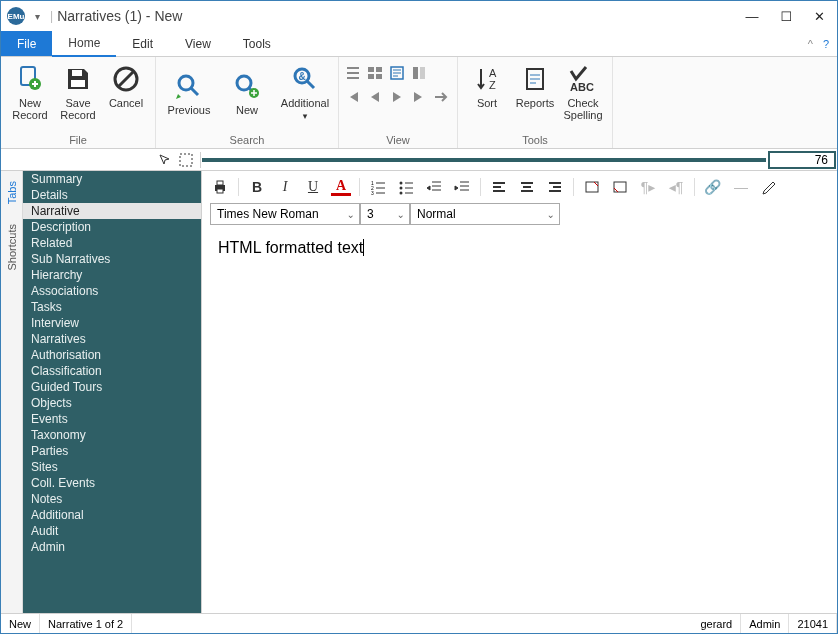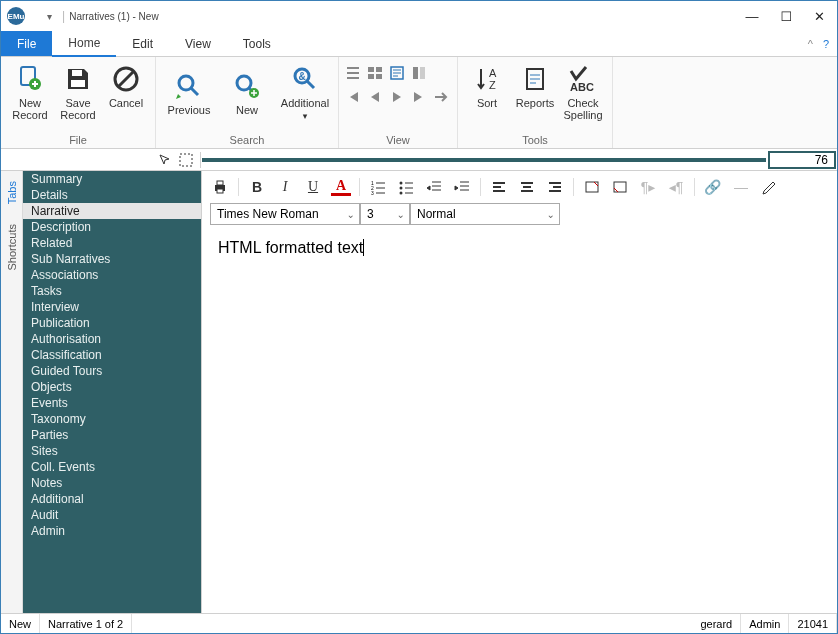--- a/index.html
+++ b/index.html
@@ -1,23 +1,23 @@
 <!DOCTYPE html>
 <html><head>
 <meta charset="utf-8">
 <style>
 * { margin: 0; padding: 0; box-sizing: border-box; font-family: "Segoe UI", Tahoma, sans-serif; }
 body { width: 838px; height: 634px; background: #fff; border: 1px solid #3a7fb6; display: flex; flex-direction: column; font-size: 12px; overflow: hidden; }
 
 
 .titlebar { height: 30px; display: flex; align-items: center; padding: 0 6px; }
-.titlebar .app-icon { width: 18px; height: 18px; border-radius: 50%; background: #2b6a9a; color: #fff; display: flex; align-items: center; justify-content: center; font-size: 8px; font-weight: bold; margin-right: 16px; }
+.titlebar .app-icon { width: 18px; height: 18px; border-radius: 50%; background: #2b6a9a; color: #fff; display: flex; align-items: center; justify-content: center; font-size: 8px; font-weight: bold; margin-right: 4px; }
 .titlebar .qat-down { font-size: 10px; margin: 0 6px; color: #666; }
 .titlebar .sep { color: #bbb; margin: 0 4px; }
-.titlebar .title { font-size: 10px; color: #444; }
+.titlebar .title { font-size: 14px; color: #444; }
 .titlebar .winbtns { margin-left: auto; display: flex; gap: 22px; padding-right: 6px; }
 .titlebar .winbtns span { font-size: 13px; color: #222; cursor: default; }
 
 
 .ribbon-tabs { height: 26px; display: flex; align-items: stretch; border-bottom: 1px solid #d0d0d0; }
 .ribbon-tab { padding: 0 16px; display: flex; align-items: center; font-size: 12px; color: #333; cursor: default; }
 .ribbon-tab.file { background: #1e79d6; color: #fff; }
 .ribbon-tab.active { border-bottom: 2px solid #1e79d6; color: #404040; margin-bottom: -1px; background: #fff; }
 .ribbon-tabs .rt-right { margin-left: auto; display: flex; align-items: center; gap: 10px; padding-right: 8px; color: #888; font-size: 11px; }
 
@@ -294,24 +294,25 @@
     <div class="vt">Shortcuts</div>
   </div>
 
   <div class="sidebar" id="sidebar">
       <div class="item">Summary</div>
       <div class="item">Details</div>
       <div class="item active">Narrative</div>
       <div class="item">Description</div>
       <div class="item">Related</div>
       <div class="item">Sub Narratives</div>
+      <div class="item">Hierarchy</div>
       <div class="item">Associations</div>
       <div class="item">Tasks</div>
       <div class="item">Interview</div>
-      <div class="item">Publication</div>
+      <div class="item">Narratives</div>
       <div class="item">Authorisation</div>
       <div class="item">Classification</div>
       <div class="item">Guided Tours</div>
       <div class="item">Objects</div>
       <div class="item">Events</div>
       <div class="item">Taxonomy</div>
       <div class="item">Parties</div>
       <div class="item">Sites</div>
       <div class="item">Coll. Events</div>
       <div class="item">Notes</div>

